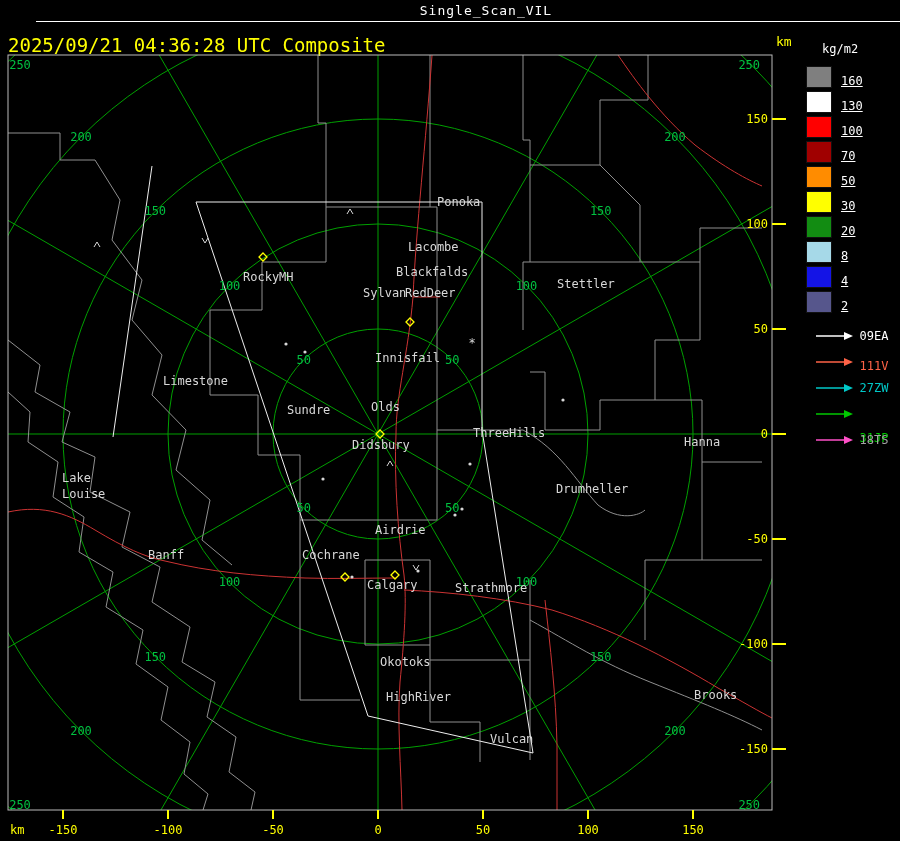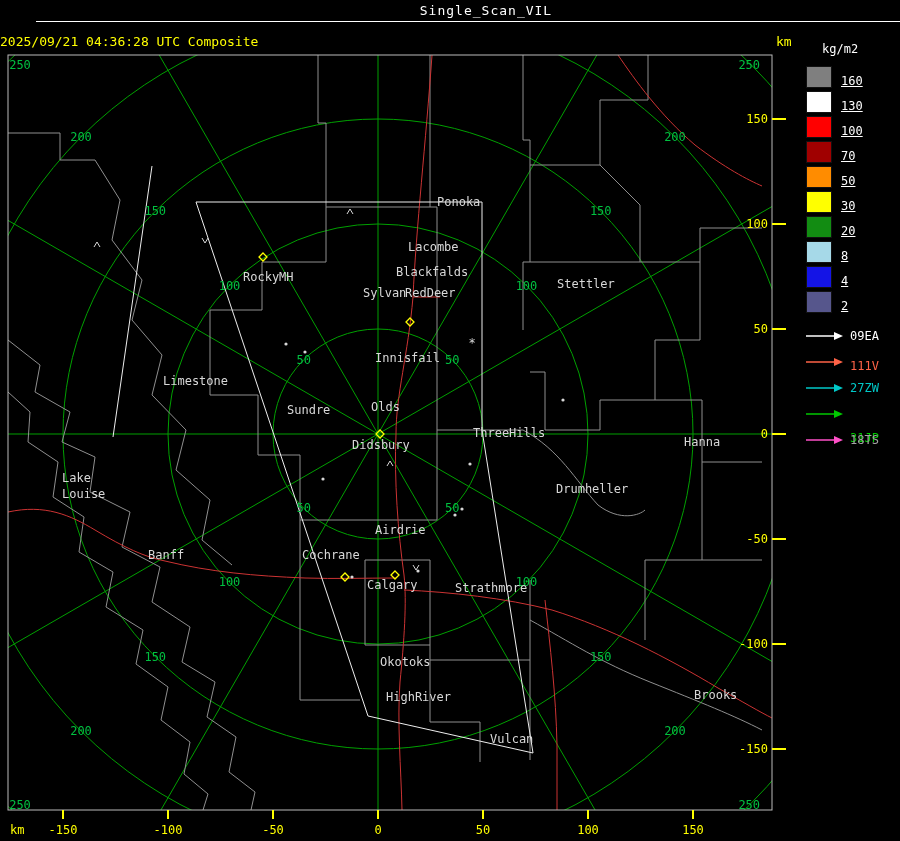--- a/index.html
+++ b/index.html
@@ -1,30 +1,30 @@
 <!DOCTYPE html>
 <html><head>
 <meta charset="utf-8">
 <style>
   * { margin:0; padding:0; box-sizing:border-box; }
   html,body { width:900px; height:841px; background:#000; overflow:hidden;
               font-family:"DejaVu Sans Mono", monospace; }
   .titlebar { position:absolute; top:0; left:0; width:900px; height:22px;
               border-bottom:1px solid #ffffff; color:#ffffff; font-size:13px;
               text-align:center; line-height:21px; letter-spacing:1px;margin-left:36px; }
-  .timestamp { position:absolute; top:34px; left:0; color:#ffff00; font-size:13px; }
+  .timestamp { position:absolute; top:34px; left:8px; color:#ffff00; font-size:19px; }
   .km-top { position:absolute; top:34px; left:776px; color:#ffff00; font-size:13px; }
   #radar-svg { position:absolute; top:0; left:0; }
   #radar-svg text { font-family:"DejaVu Sans Mono", monospace; font-size:12px; }
   .legend { position:absolute; top:42px; left:806px; width:92px; color:#ffffff; font-size:12px; }
   .legend-unit { margin-left:16px; height:18px; margin-bottom:3px; }
   .lrow { display:flex; align-items:flex-end; height:25px;text-decoration:underline; }
   .swatch { width:26px; height:22px; margin-right:9px; border:1px solid #111; }
   #legend-stations { margin-top:10px; }
-  .srow { display:flex; align-items:center; height:26px; }
+  .srow { display:flex; align-items:center; height:26px;justify-content:center; }
   .srow svg { margin-right:6px; display:block; }
 </style>
 </head>
 <body>
 
 <div class="titlebar">
   <span>Single_Scan_VIL</span>
 </div>
 
 <div class="timestamp">2025/09/21 04:36:28 UTC Composite</div>

